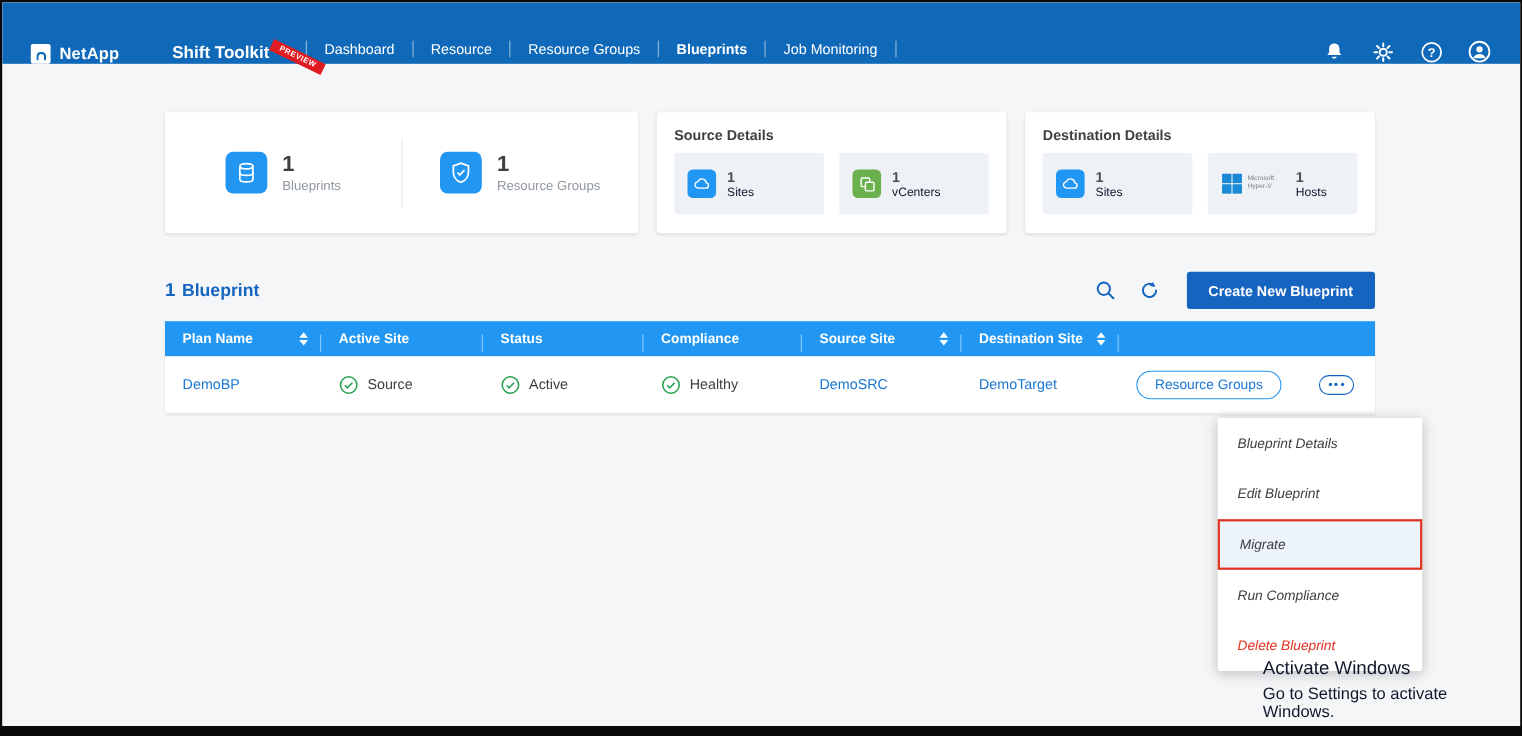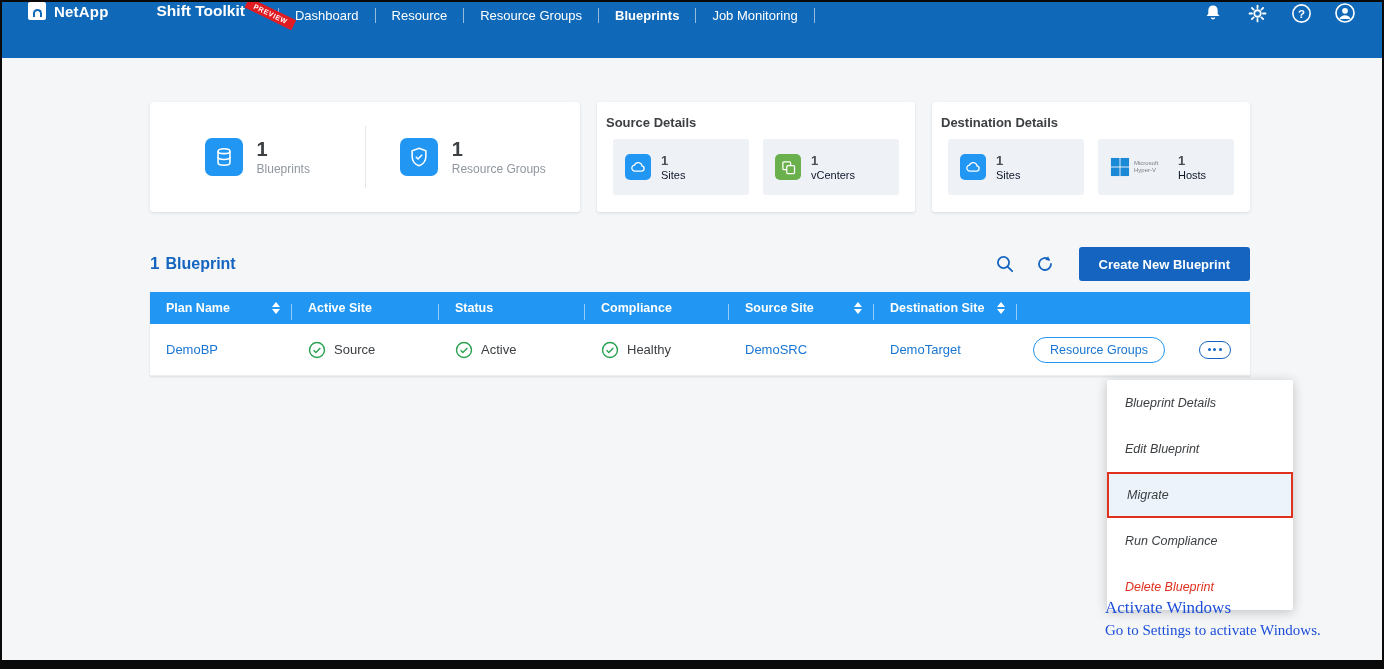--- a/index.html
+++ b/index.html
@@ -2,21 +2,21 @@
 <html><head>
 <meta charset="utf-8">
 <style>
   * { margin:0; padding:0; box-sizing:border-box; }
   html,body { width:1384px; height:669px; font-family:"Liberation Sans", sans-serif; background:#fff; }
   .frame { position:relative; width:1384px; height:669px; background:#f4f6f8;
            border:2px solid #0a0a0a; border-bottom:9px solid #0a0a0a; overflow:hidden; }
 
   
   .navbar { position:absolute; left:0; top:0; right:0; height:56px; background:#0f69b8;
-            display:flex; align-items:flex-start; padding:0 26px; color:#fff; z-index:10; }
+            display:flex; align-items:flex-end; padding:0 26px; color:#fff; z-index:10; }
   .brand { display:flex; align-items:center; gap:8px; }
   .logo-mark { width:18px; height:18px; background:#fff; border-radius:2px;
                display:flex; align-items:flex-end; justify-content:center; }
   .logo-n { width:9px; height:8px; border:2.5px solid #0f69b8; border-bottom:none;
             border-radius:5px 5px 0 0; margin-bottom:3px; }
   .brand-text { font-size:15px; font-weight:700; letter-spacing:.2px; }
   .app-title-wrap { position:relative; margin-left:48px; }
   .app-title { font-size:15.5px; font-weight:700; }
   .ribbon { position:absolute; left:calc(100% + 2px); top:-5px; background:#e11b22; color:#fff;
             font-size:7px; font-weight:700; letter-spacing:.6px; padding:2px 8px;
@@ -38,21 +38,21 @@
   .stat-divider { width:1px; height:62px; background:#e3e6ea; }
   .icon-sq { width:38px; height:38px; border-radius:7px; background:#2196f3;
              display:flex; align-items:center; justify-content:center; flex:0 0 auto; }
   .icon-sq.sm { width:26px; height:26px; border-radius:5px; }
   .icon-sq.green { background:#6ab04c; }
   .stat-num { font-size:20px; font-weight:700; color:#3c4043; line-height:1.1; }
   .stat-label { font-size:12px; color:#9097a0; margin-top:2px; }
 
   .card-source { left:595px; top:100px; width:318px; height:110px; }
   .card-dest   { left:930px; top:100px; width:318px; height:110px; }
-  .detail-title { font-size:13px; font-weight:700; color:#3c4043; padding:13px 9px 9px; }
+  .detail-title { font-size:13px; font-weight:700; color:#3c4043; padding:13px 16px 9px; }
   .tile-row { display:flex; gap:14px; padding:0 16px; }
   .tile { width:140px; height:56px; background:#eef1f6; border-radius:3px;
           display:flex; align-items:center; gap:10px; padding:0 12px; }
   .tile-text { display:flex; flex-direction:column; }
   .tile-count { font-size:13px; font-weight:700; color:#4a4f55; }
   .tile-label { font-size:11px; color:#0f172a; margin-top:1px; }
   .hyperv-wrap { display:flex; align-items:center; gap:4px; }
   .hyperv-caption { font-size:6px; line-height:7px; color:#7a8089; width:34px; }
 
   
@@ -96,21 +96,21 @@
 
   
   .menu { position:absolute; left:1105px; top:378px; width:186px; background:#fff;
           box-shadow:0 2px 12px rgba(0,0,0,.22); border-radius:2px; z-index:40;font-style:italic; }
   .menu-item { height:46px; display:flex; align-items:center; padding-left:18px; font-size:12.5px;
                color:#3c4043; cursor:pointer; }
   .menu-item.highlighted { background:#edf3fb; border:2px solid #e0301e; }
   .menu-item.danger { color:#e0301e; }
 
   
-  .watermark { position:absolute; left:1103px; top:596px; z-index:60; color:#1d4ed8;font-family:Liberation Serif, serif; }
+  .watermark { position:absolute; left:1146px; top:596px; z-index:60; color:#0f172a; }
   .watermark .l1 { font-size:17px; }
   .watermark .l2 { font-size:15px; margin-top:4px; }
 </style>
 </head>
 <body>
 
 <div class="frame">
 
   <header class="navbar">
     <div class="brand">

